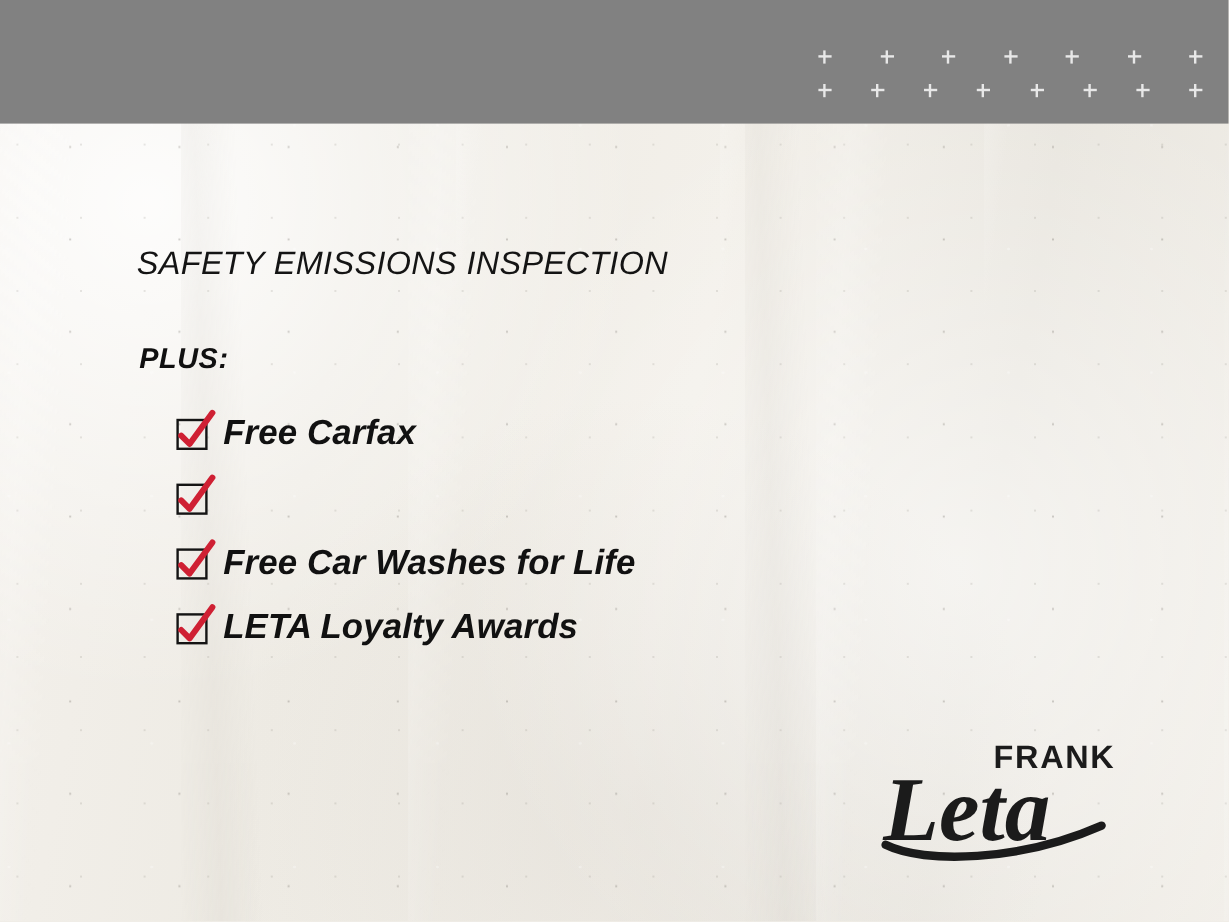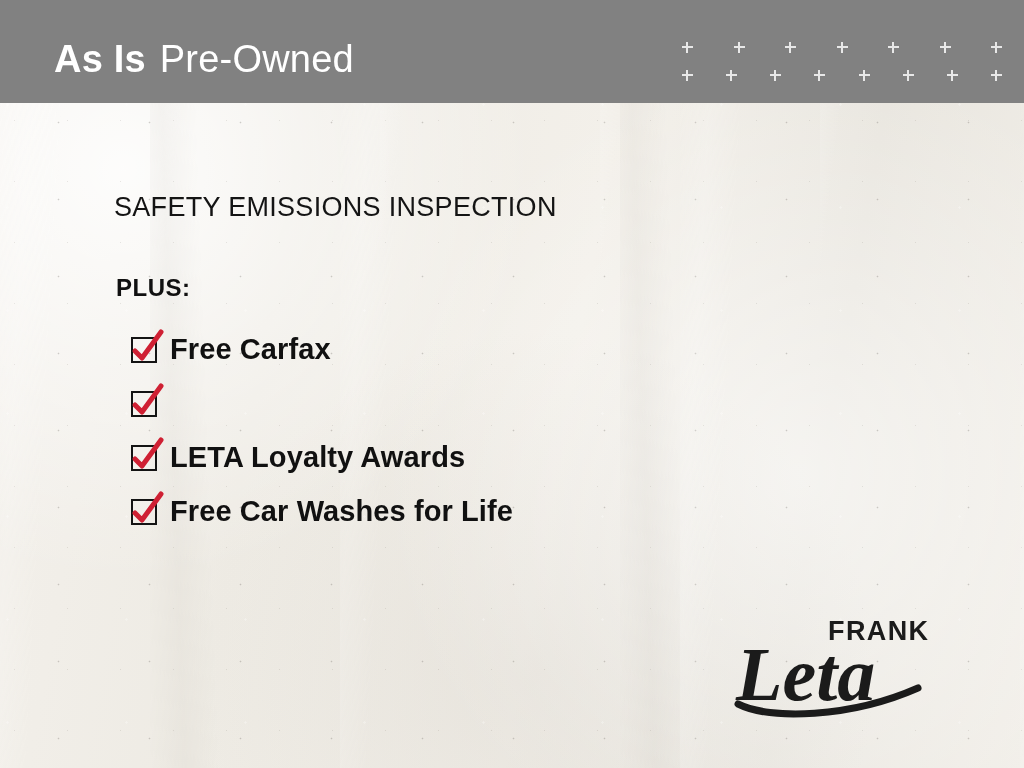--- a/index.html
+++ b/index.html
@@ -114,22 +114,23 @@
     left: 4px; top: 0; width: 2px; height: 11px;
   }
   .plus-mark::after {
     left: 0; top: 4px; width: 11px; height: 2px;
   }
 
   
   .content {
     position: absolute;
     left: 114px;
-    top: 192px;
+    top: 204px;
     width: 800px;
+    font-style: italic;
   }
   .subheading {
     font-size: 27px;
     font-weight: normal;
     color: #141414;
     letter-spacing: 0.3px;
     white-space: nowrap;
     margin: 0;
   }
   .plus-label {
@@ -142,21 +143,21 @@
 
   .check-list {
     list-style: none;
     margin: 20px 0 0 0;
     padding: 0;
   }
   .check-item {
     display: flex;
     align-items: center;
     height: 54px;
-    margin-left: 18px;
+    margin-left: 34px;
   }
   .checkbox-icon {
     position: relative;
     flex: 0 0 24px;
     width: 24px;
     height: 24px;
     margin-right: 14px;
     margin-top: 2px;
   }
   .checkbox-icon svg {
@@ -188,23 +189,20 @@
 </head>
 <body>
 
 <div class="slide">
 
   <div class="paper-texture"></div>
   <div class="paper-fibers"></div>
 
   <div class="header-band">
 
-    <div class="header-title">
-      <span class="title-strong">As Is</span><span class="title-light">Pre-Owned</span>
-    </div>
 
     <div class="plus-pattern">
       <div class="plus-row row-top">
         <span class="plus-mark"></span>
         <span class="plus-mark"></span>
         <span class="plus-mark"></span>
         <span class="plus-mark"></span>
         <span class="plus-mark"></span>
         <span class="plus-mark"></span>
         <span class="plus-mark"></span>
@@ -250,31 +248,31 @@
         </span>
       </li>
 
       <li class="check-item">
         <span class="checkbox-icon">
           <svg viewBox="0 0 40 40" xmlns="http://www.w3.org/2000/svg">
             <rect x="2" y="12" width="24" height="24" fill="none" stroke="#141414" stroke-width="2"></rect>
             <path d="M5 25 L12 32 L31 6" fill="none" stroke="#cf2033" stroke-width="5" stroke-linecap="round" stroke-linejoin="round"></path>
           </svg>
         </span>
+        <span class="check-label">Free Car Washes for Life</span>
+      </li>
+
+      <li class="check-item">
+        <span class="checkbox-icon">
+          <svg viewBox="0 0 40 40" xmlns="http://www.w3.org/2000/svg">
+            <rect x="2" y="12" width="24" height="24" fill="none" stroke="#141414" stroke-width="2"></rect>
+            <path d="M5 25 L12 32 L31 6" fill="none" stroke="#cf2033" stroke-width="5" stroke-linecap="round" stroke-linejoin="round"></path>
+          </svg>
+        </span>
         <span class="check-label">LETA Loyalty Awards</span>
-      </li>
-
-      <li class="check-item">
-        <span class="checkbox-icon">
-          <svg viewBox="0 0 40 40" xmlns="http://www.w3.org/2000/svg">
-            <rect x="2" y="12" width="24" height="24" fill="none" stroke="#141414" stroke-width="2"></rect>
-            <path d="M5 25 L12 32 L31 6" fill="none" stroke="#cf2033" stroke-width="5" stroke-linecap="round" stroke-linejoin="round"></path>
-          </svg>
-        </span>
-        <span class="check-label">Free Car Washes for Life</span>
       </li>
 
     </ul>
   </div>
 
   <div class="logo">
     <svg viewBox="0 0 210 112" xmlns="http://www.w3.org/2000/svg">
       <text x="98" y="32" font-family="'Liberation Sans', sans-serif" font-size="27" font-weight="bold" fill="#1b1b1b" letter-spacing="1.4">FRANK</text>
       <g>
         <text x="6" y="92" font-family="'Liberation Serif', serif" font-size="76" font-style="italic" font-weight="bold" fill="#1b1b1b">Leta</text>

